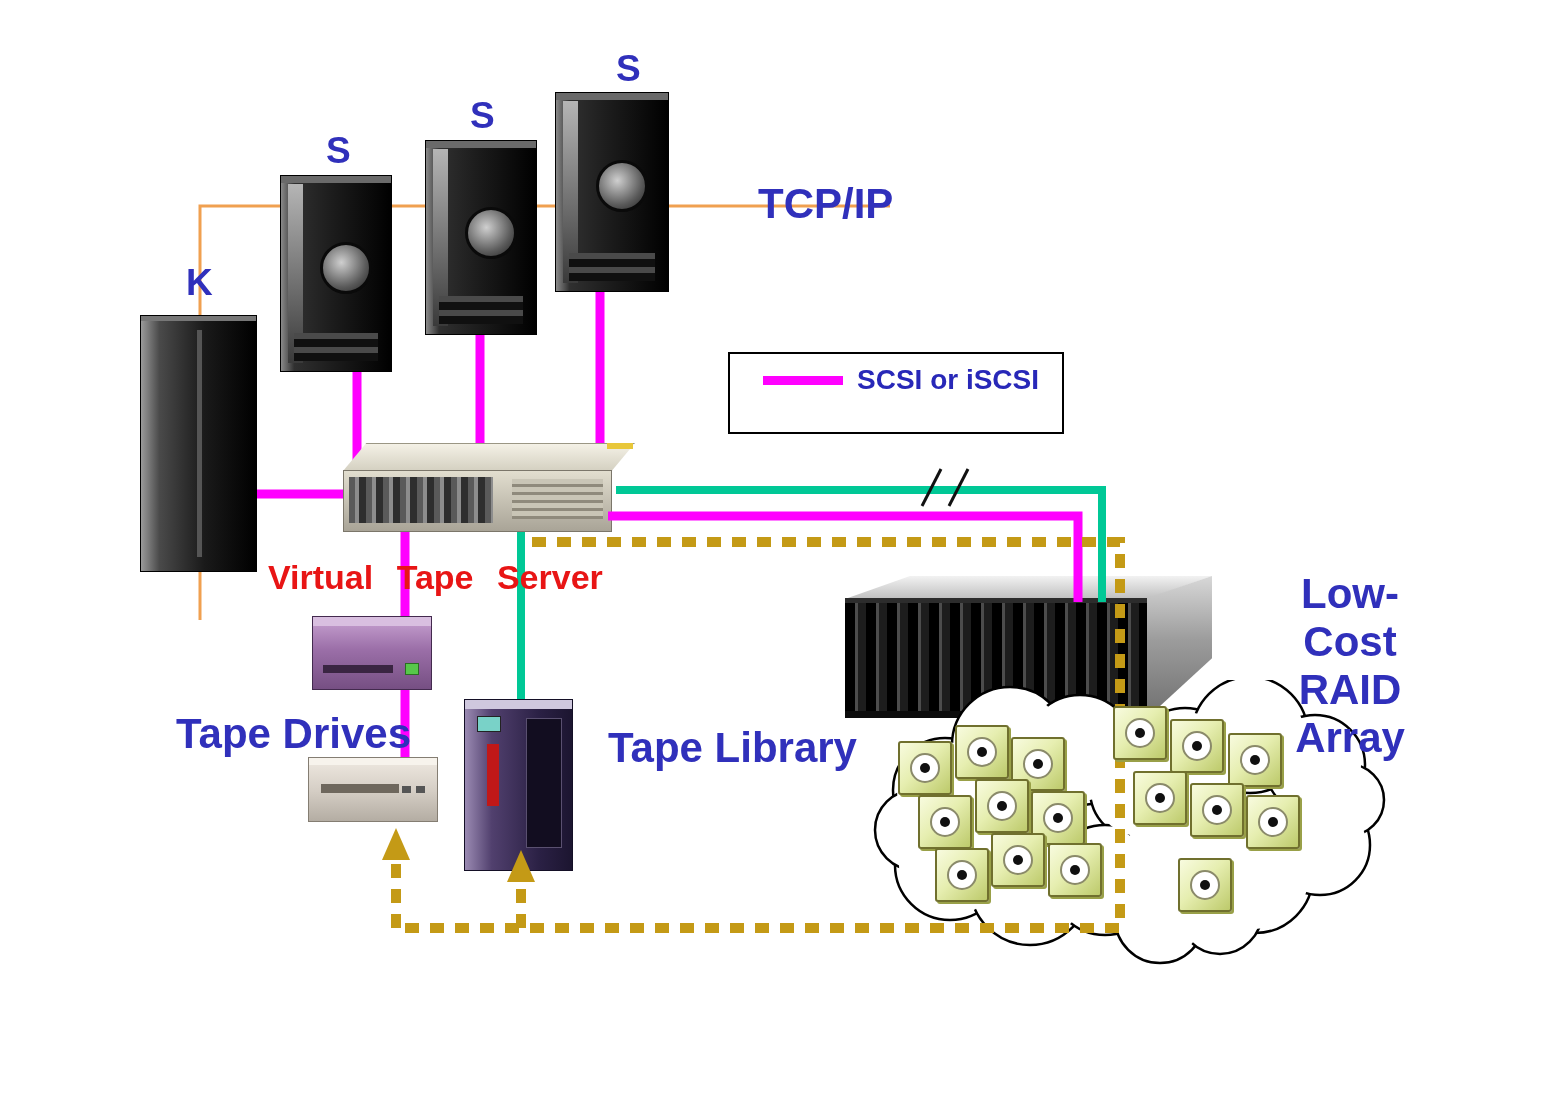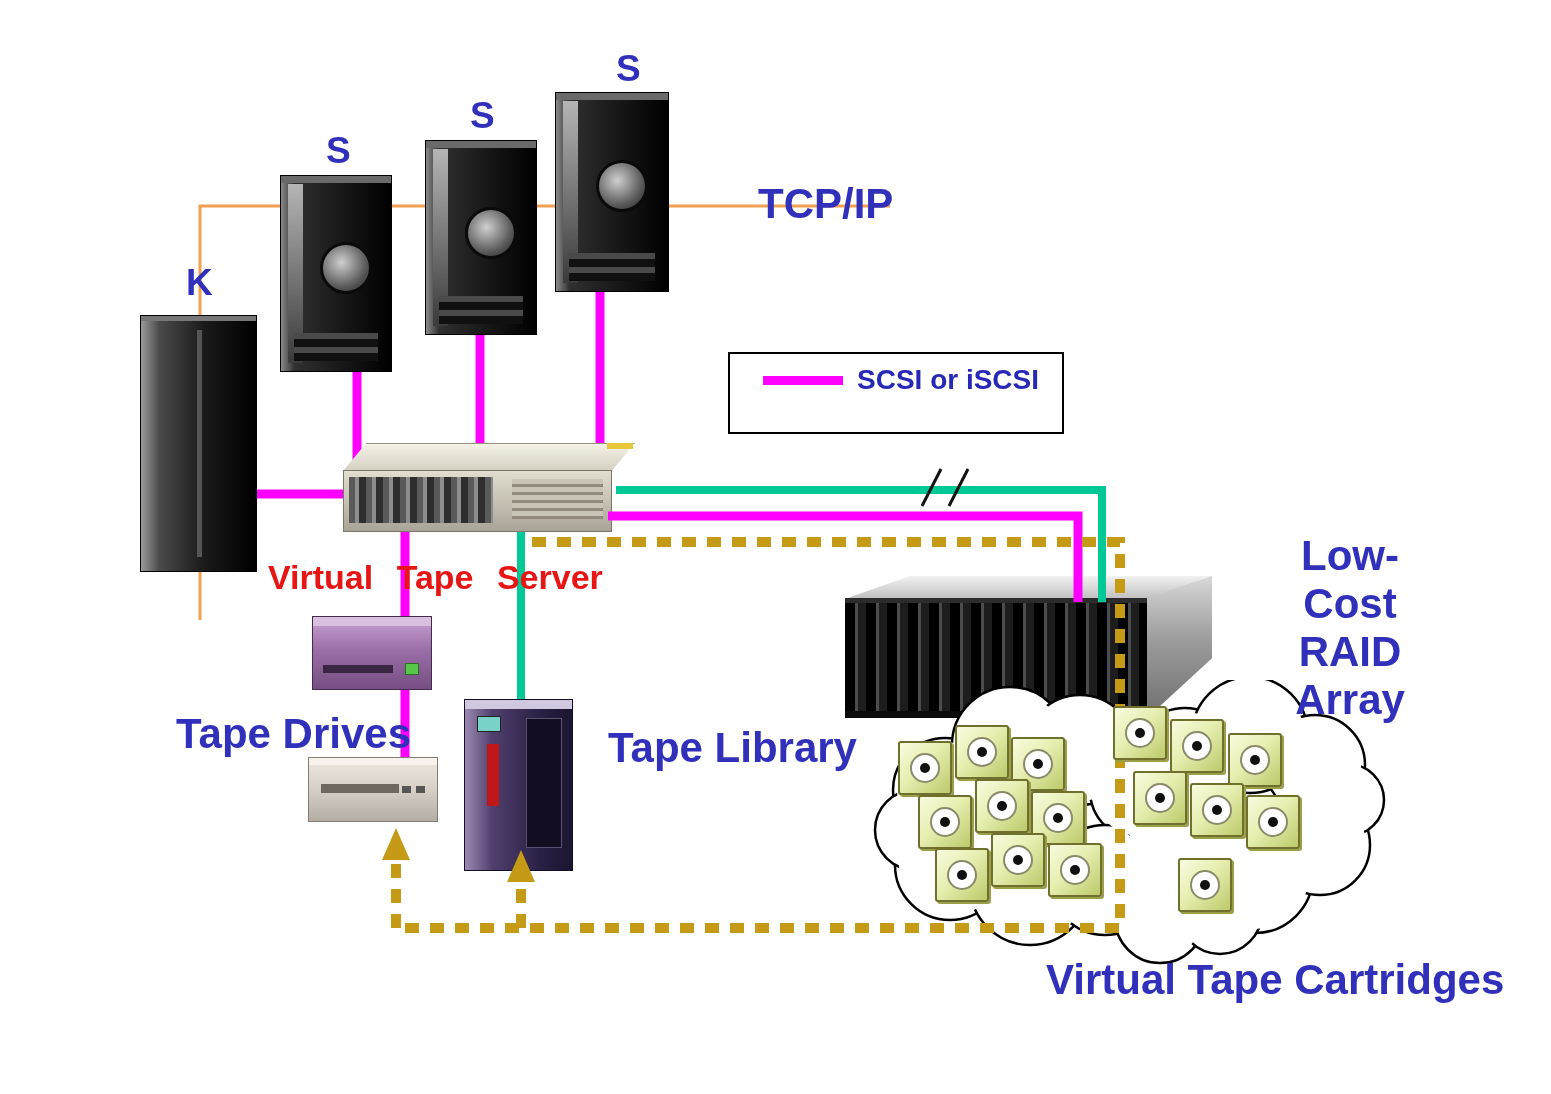--- a/index.html
+++ b/index.html
@@ -229,25 +229,24 @@
   <div class="cart" style="left:1178px;top:858px"></div>
 
   <div class="lbl blue host-lbl" style="left:326px;top:130px">S</div>
   <div class="lbl blue host-lbl" style="left:470px;top:95px">S</div>
   <div class="lbl blue host-lbl" style="left:616px;top:48px">S</div>
   <div class="lbl blue host-lbl" style="left:186px;top:262px">K</div>
   <div class="lbl blue big-lbl" style="left:758px;top:180px">TCP/IP</div>
   <div class="lbl red vts-lbl" style="left:268px;top:558px">Virtual Tape Server</div>
   <div class="lbl blue big-lbl" style="left:176px;top:710px">Tape Drives</div>
   <div class="lbl blue big-lbl" style="left:608px;top:724px">Tape Library</div>
-  <div class="lbl blue big-lbl" style="left:1255px;top:532px;width:190px;text-align:center;white-space:normal">
+  <div class="lbl blue big-lbl" style="left:1255px;top:570px;width:190px;text-align:center;white-space:normal">
     <span>Low-Cost</span><br>
     <span>RAID Array</span>
   </div>
-  <div class="lbl blue big-lbl" style="left:1046px;top:956px">Virtual Tape Cartridges</div>
 
   <div class="legend">
     <div class="legend-row">
       <span class="legend-swatch sw-scsi"></span>
       <span class="txt">SCSI or iSCSI</span>
     </div>
   </div>
 
 </div>
 

